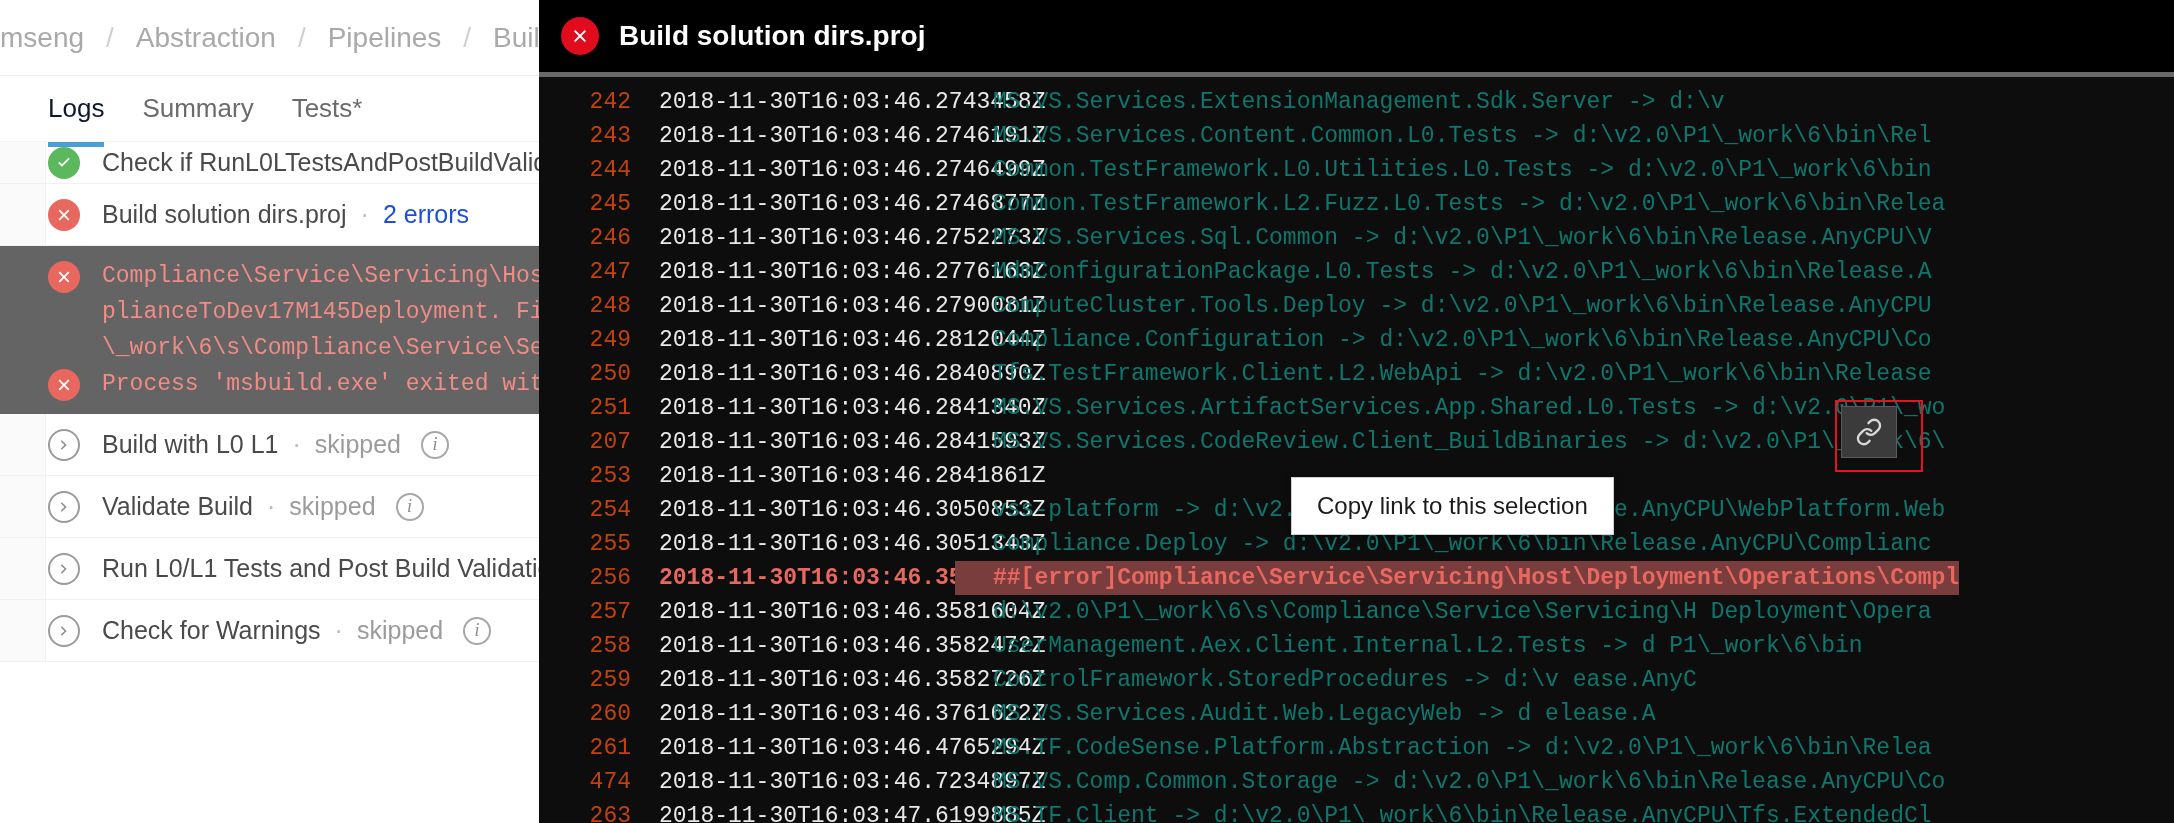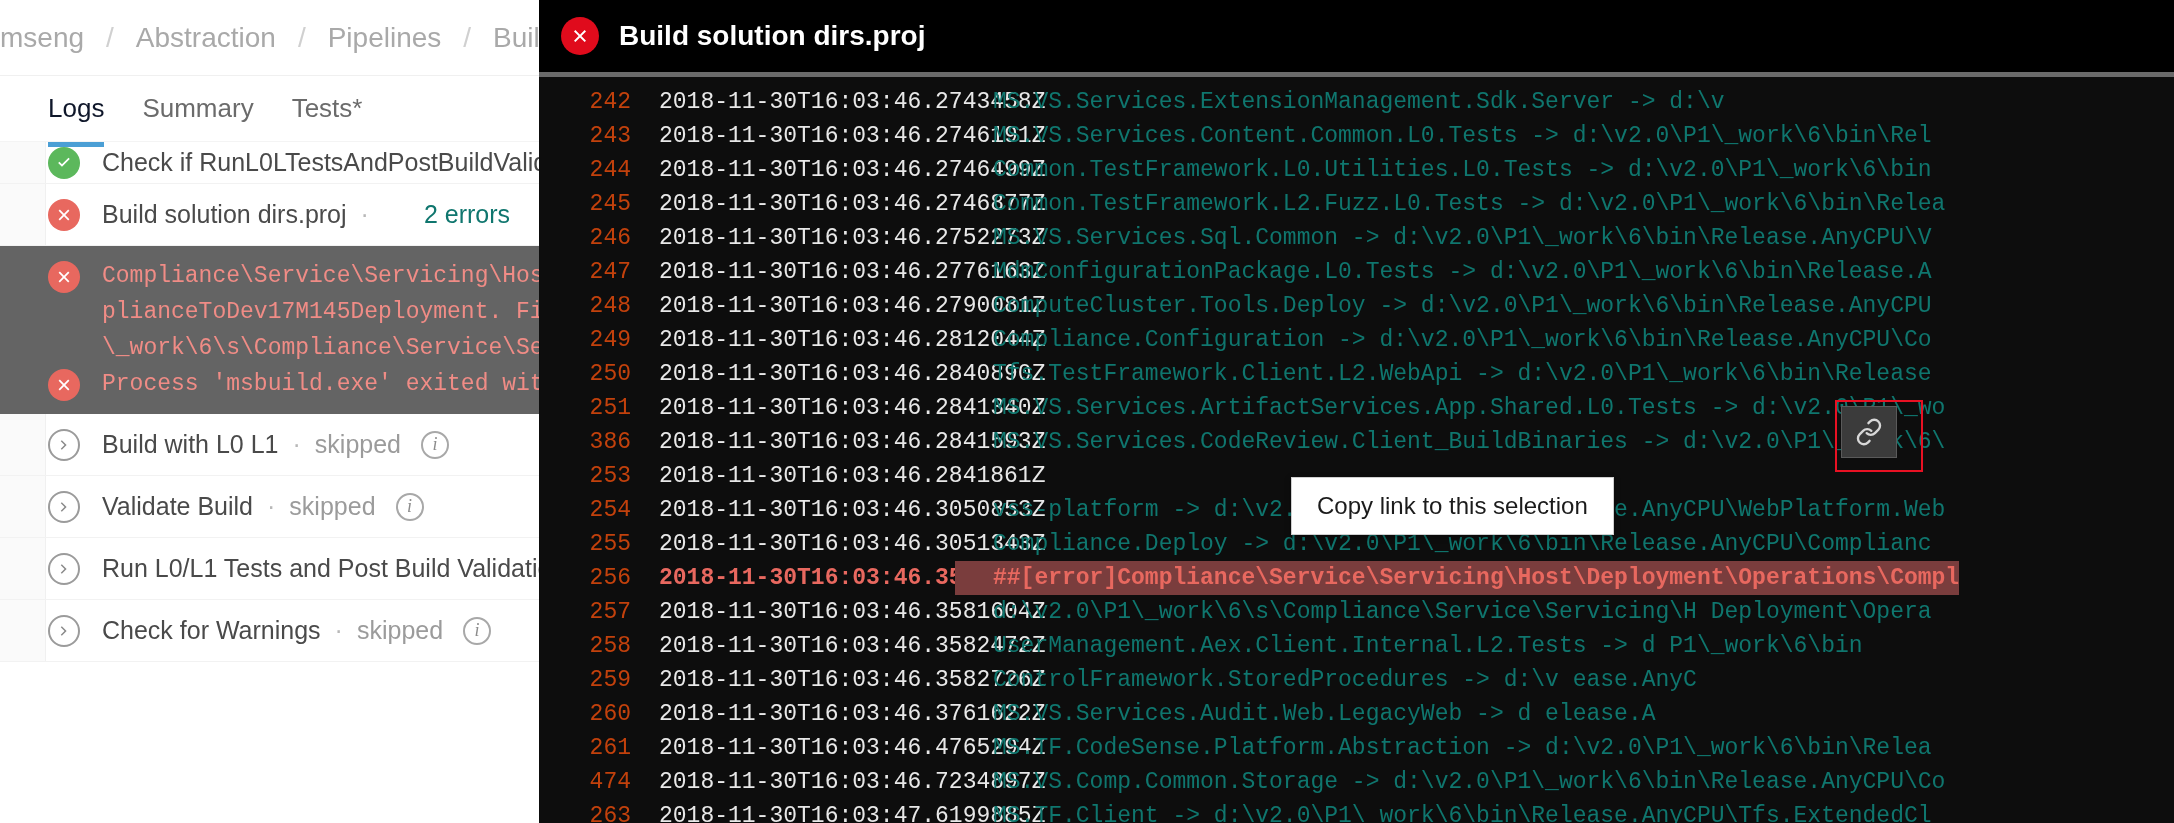--- a/index.html
+++ b/index.html
@@ -70,21 +70,21 @@
   .chevroncircle {
     width: 32px; height: 32px; border-radius: 50%;
     border: 2px solid #9b9b9b;
     display: inline-flex; align-items: center; justify-content: center;
     flex: 0 0 auto; margin-right: 22px;
     color: #8a8a8a;
   }
   .chevroncircle svg { width: 14px; height: 14px; }
   .taskname { color: #4a4a4a; }
   .dot { color: #b8b8b8; margin: 0 14px; }
-  .errcount { color: #0f766e; margin-left: 41px; }
+  .errcount { color: #1d4ed8; }
   .skipped { color: #9b9b9b; }
   .infoicon {
     margin-left: 20px; width: 28px; height: 28px; border-radius: 50%;
     border: 2px solid #a8a8a8; color: #8c8c8c;
     display: inline-flex; align-items: center; justify-content: center;
     font-size: 18px; font-family: "Liberation Serif", serif; font-style: italic;
   }
   .activebar {
     position: absolute; left: 48px; top: 0; width: 56px; height: 5px;
     background: #4b9fd5;
@@ -373,21 +373,21 @@
         <span class="lineno">250</span>
         <span class="ts">2018-11-30T16:03:46.2840890Z</span>
         <span class="msg">Tfs.TestFramework.Client.L2.WebApi -&gt; d:\v2.0\P1\_work\6\bin\Release</span>
       </div>
       <div class="logrow">
         <span class="lineno">251</span>
         <span class="ts">2018-11-30T16:03:46.2841340Z</span>
         <span class="msg">MS.VS.Services.ArtifactServices.App.Shared.L0.Tests -&gt; d:\v2.0\P1\_wo</span>
       </div>
       <div class="logrow">
-        <span class="lineno">386</span>
+        <span class="lineno">207</span>
         <span class="ts">2018-11-30T16:03:46.2841593Z</span>
         <span class="msg">MS.VS.Services.CodeReview.Client_BuildBinaries -&gt; d:\v2.0\P1\_work\6\</span>
       </div>
       <div class="logrow">
         <span class="lineno">253</span>
         <span class="ts">2018-11-30T16:03:46.2841861Z</span>
       </div>
       <div class="logrow">
         <span class="lineno">254</span>
         <span class="ts">2018-11-30T16:03:46.3050853Z</span>

